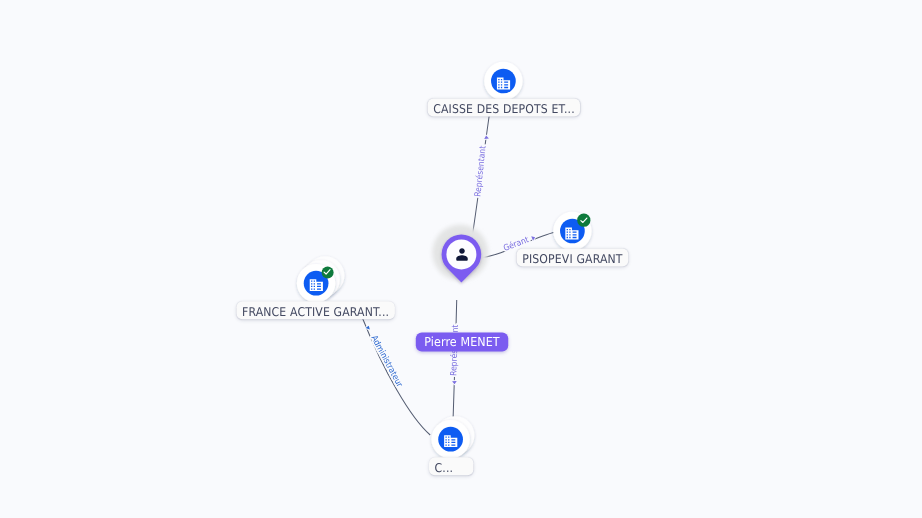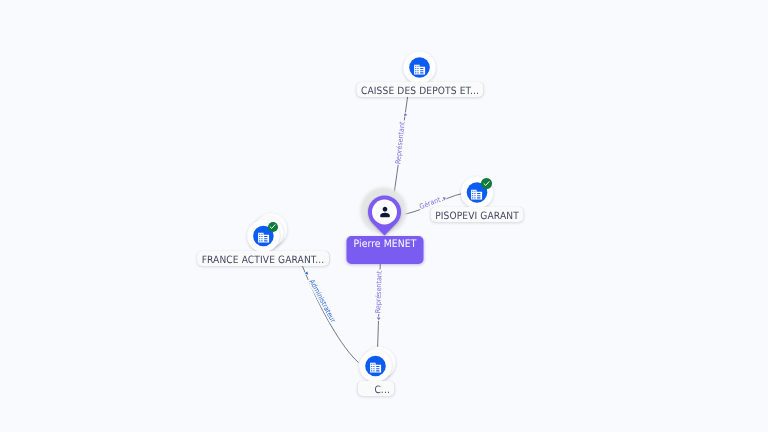--- a/index.html
+++ b/index.html
@@ -11,31 +11,32 @@
   #canvas{position:relative;width:768px;height:432px;background:#f9fafd;overflow:hidden;}
   svg.layer{position:absolute;left:0;top:0;width:768px;height:432px;overflow:visible;
             pointer-events:none;}
   .edge-path{fill:none;stroke:#555d72;stroke-width:0.85;}
   .edge-label{font-size:7.1px;font-family:"DejaVu Sans",sans-serif;
               font-stretch:condensed;}
   .node-label{
     position:absolute;background:#fafafa;border-radius:5px;
     font-family:"DejaVu Sans",sans-serif;font-stretch:condensed;
     font-size:10.1px;color:#424860;white-space:nowrap;
-    height:15px;line-height:19px;padding:0 4.6px;min-width:37px;box-sizing:border-box;text-align:right;
+    height:15px;line-height:19px;padding:0 4.6px;min-width:37px;box-sizing:border-box;text-align:left;
     box-shadow:0 1px 3px rgba(40,50,90,0.17), 0 0 1px rgba(40,50,90,0.10);
     transform:translateX(-50%) translateZ(0);
     letter-spacing:0.13px;
     will-change:transform;
   }
   .node-label.person{
     background:#7b5cf0;color:#ffffff;
-    height:28px;line-height:16px;padding:0 7px;border-radius:5px;
+    height:16px;line-height:16px;padding:0 7px;border-radius:5px;
     font-size:10.3px;letter-spacing:0.1px;
     box-shadow:0 1px 3px rgba(80,60,180,0.30);
+    margin-top:41px;
   }
   .node-wrap{position:absolute;left:0;top:0;}
 </style>
 </head>
 <body>
 
 <div id="canvas">
 
   <svg class="layer" viewBox="0 0 768 432">
     <defs>

